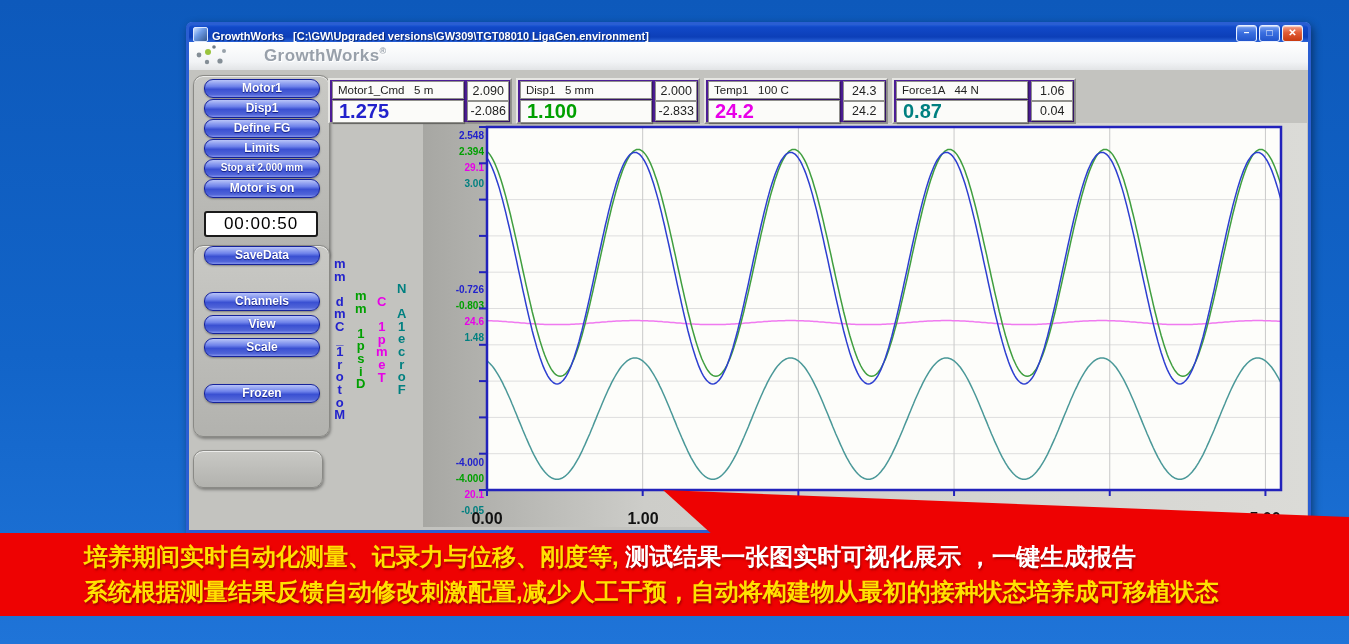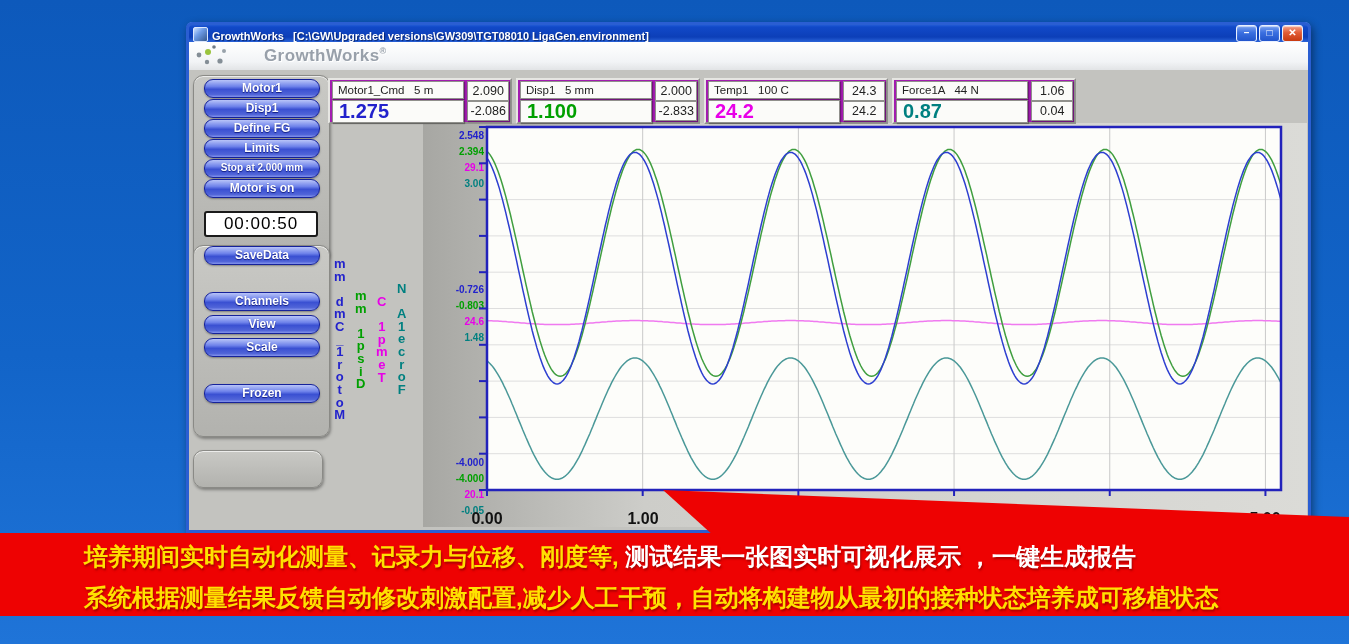--- a/index.html
+++ b/index.html
@@ -40,21 +40,21 @@
   .pill.small{font-size:10px;}
   .p1 .pill:nth-of-type(1){top:3px}.p1 .pill:nth-of-type(2){top:23px}.p1 .pill:nth-of-type(3){top:43px}
   .p1 .pill:nth-of-type(4){top:63px}.p1 .pill:nth-of-type(5){top:83px}.p1 .pill:nth-of-type(6){top:103px}
   .timer{position:absolute;left:10px;top:135px;width:110px;height:22px;background:#fff;border:2px solid #1a1a1a;
     border-radius:3px;font-weight:400;font-size:17px;line-height:21px;text-align:center;letter-spacing:1px;color:#000;}
   .scope-title{position:absolute;top:5px;width:100%;text-align:center;font-size:13px;font-weight:700;
     color:#1c1c1c;letter-spacing:2px;}
   .p2 .pill:nth-of-type(1){top:23px}.p2 .pill:nth-of-type(2){top:46px}.p2 .pill:nth-of-type(3){top:69px}
   .p2 .pill:nth-of-type(4){top:92px}.p2 .pill:nth-of-type(5){top:138px}
   
-  .readout{position:absolute;top:56px;width:184px;height:46px;background:#a21caf;border:2px outset #e6e6e2;
+  .readout{position:absolute;top:56px;width:184px;height:46px;background:#4c1d95;border:2px outset #e6e6e2;
     box-sizing:border-box;display:flex;padding:1px;}
   .ro-main{width:134px;display:flex;flex-direction:column;margin:0 3px 0 1px;}
   .ro-title{height:17px;background:#fbfbf9;border:1px solid #90908c;box-shadow:1px 1px 1px rgba(0,0,0,.3);
     font-size:11.5px;color:#222;line-height:16px;padding-left:5px;white-space:pre;}
   .ro-value{height:22px;margin-top:1px;background:#fbfbf9;border:1px solid #90908c;box-shadow:1px 1px 1px rgba(0,0,0,.3);
     font-size:20px;font-weight:700;line-height:21px;padding-left:6px;}
   .ro-side{width:42px;display:flex;flex-direction:column;gap:0;}
   .ro-small{height:19px;background:#fbfbf9;border:1px solid #90908c;box-shadow:1px 1px 1px rgba(0,0,0,.3);
     font-size:12.5px;color:#222;line-height:18px;text-align:center;}
   .r0{left:142px}.r1{left:330px}.r2{left:518px}.r3{left:706px}
@@ -70,21 +70,21 @@
   .vert span{line-height:12.6px;}
   .v0{left:148px}.v1{left:169px}.v2{left:190px}.v3{left:211px}
   .xt{position:absolute;top:488px;width:48px;text-align:center;font-size:16px;font-weight:700;color:#111;}
   .xt0{left:277px}.xt1{left:433px}.xt2{left:588px}.xt3{left:744px}.xt4{left:900px}.xt5{left:1055px}
   
   .arrow-svg{position:absolute;left:0;top:0;width:1349px;height:644px;pointer-events:none;z-index:20;}
   .banner{position:absolute;left:0;top:533px;width:1349px;height:83px;background:#ee0202;z-index:21;padding-left:30px;}
   .bline{position:absolute;left:84px;white-space:nowrap;font-size:24px;font-weight:700;
     text-shadow:1px 2px 2px rgba(110,0,0,.55);}
   .bline.l1{top:8px;}
-  .bline.l2{top:49px;}
+  .bline.l2{top:43px;}
   .yel{color:#ffe100;}
   .wht{color:#ffffff;}
 </style>
 </head>
 <body>
 
 <div class="desktop">
 
   <div class="window">
     <div class="titlebar">

